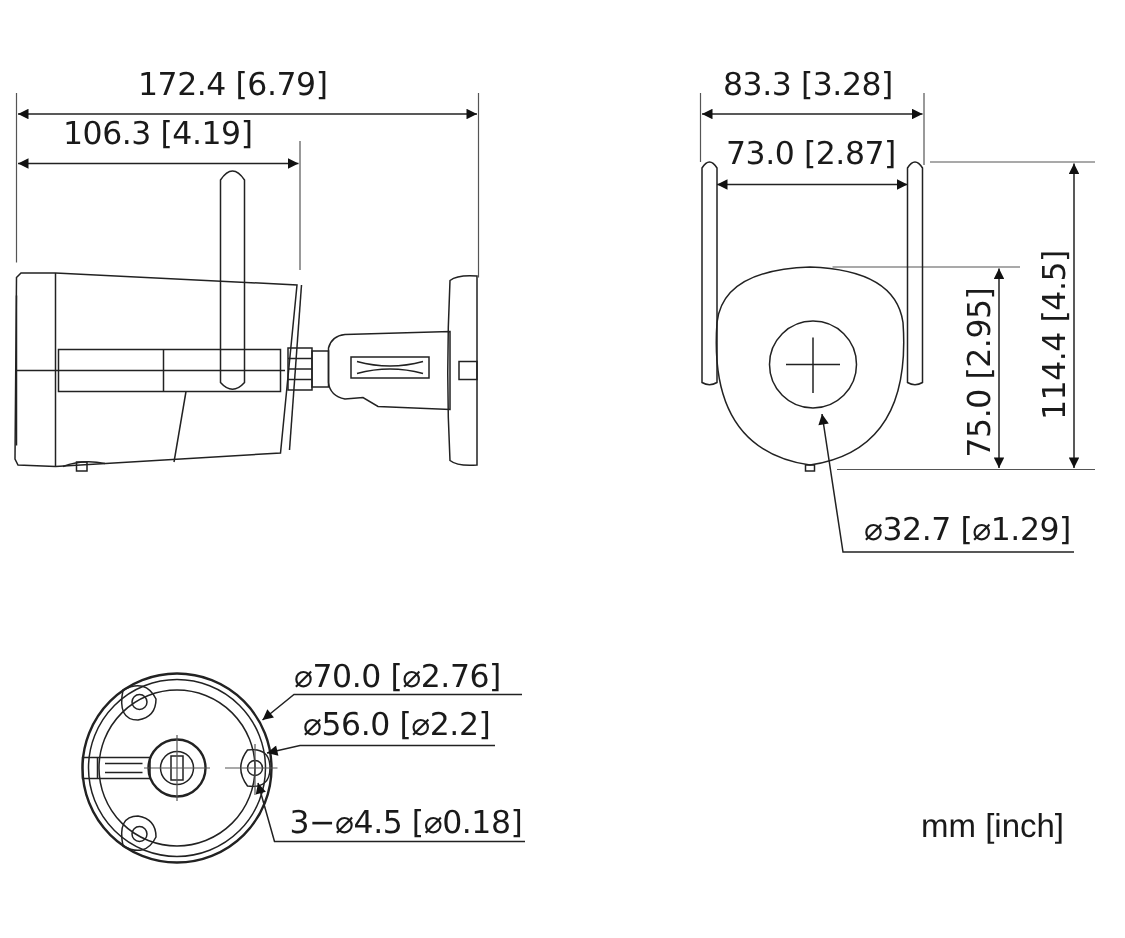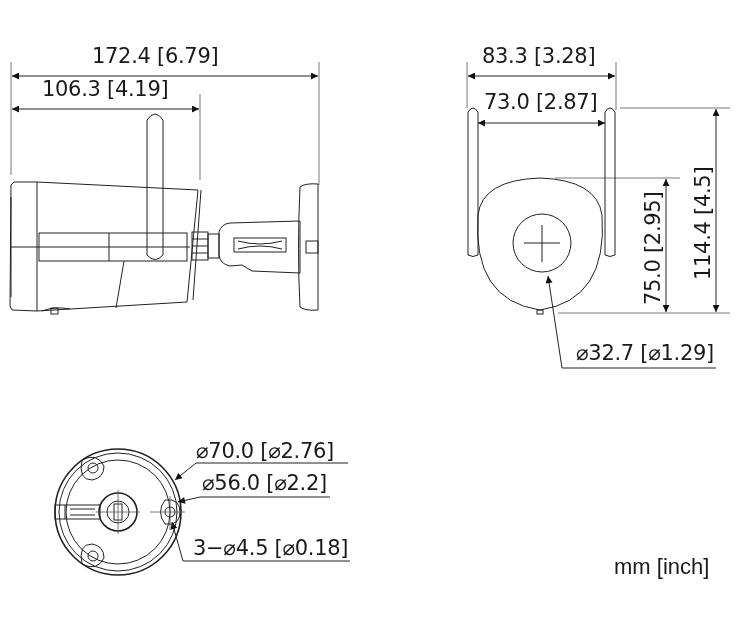--- a/index.html
+++ b/index.html
@@ -1,20 +1,20 @@
 <!DOCTYPE html>
 <html><head>
 <meta charset="utf-8">
 <style>
   html, body { margin: 0; padding: 0; background: #ffffff; }
   body { width: 750px; height: 625px; position: relative; overflow: hidden;
          font-family: "DejaVu Sans", sans-serif; }
   svg { position: absolute; left: 0; top: 0; }
   .dim-text { font-family: "DejaVu Sans", sans-serif; font-size: 21px; fill: #1a1a1a; letter-spacing: -0.3px; }
-  .unit-text { position: absolute; left: 614px; top: 554px; font-family: "Liberation Sans", sans-serif;
+  .unit-text { position: absolute; left: 614px; top: 538px; font-family: "Liberation Sans", sans-serif;
                font-size: 22px; color: #1a1a1a; }
   .ln { stroke: #222; stroke-width: 1; fill: none; }
   .lnt { stroke: #555; stroke-width: 0.8; fill: none; }
   .ar { fill: #111; }
 </style>
 </head>
 <body>
 
 <svg width="750" height="625" viewBox="0 0 750 625">
   <defs>

